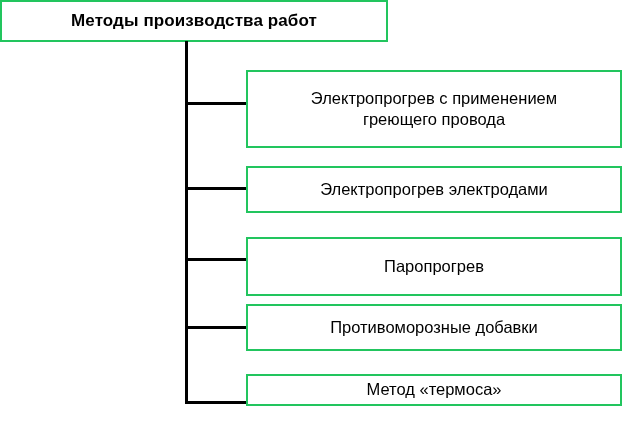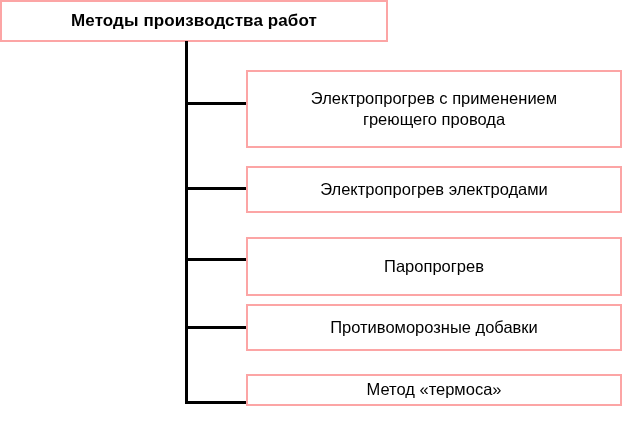--- a/index.html
+++ b/index.html
@@ -14,21 +14,21 @@
   #diagram-canvas {
     position: relative;
     width: 629px;
     height: 423px;
     background: #ffffff;
     overflow: hidden;
   }
   .node-box {
     position: absolute;
     box-sizing: border-box;
-    border: 2px solid #fca5a5;
+    border: 2px solid #22c55e;
     background: #ffffff;
     display: flex;
     align-items: center;
     justify-content: center;
     text-align: center;
     color: #000000;
   }
   .node-label {
     display: block;
     width: 100%;

